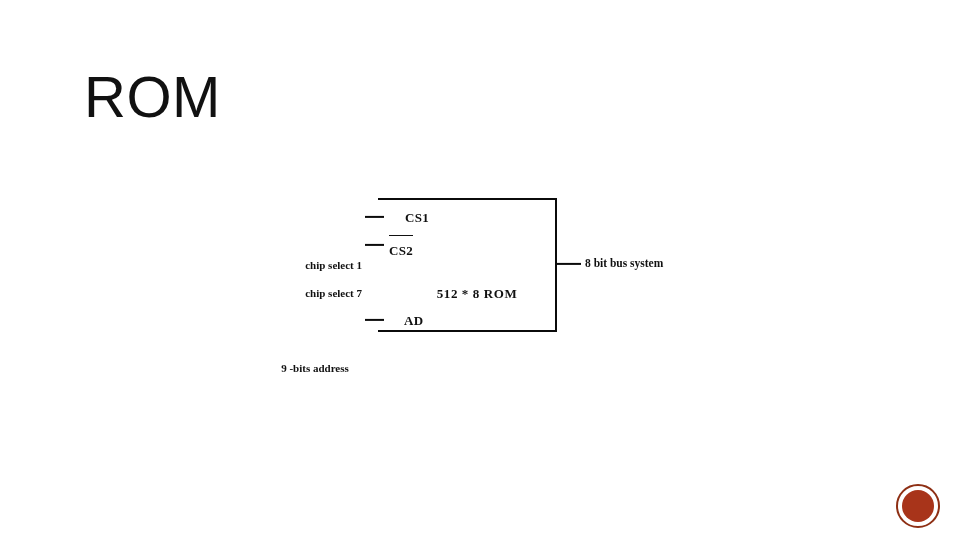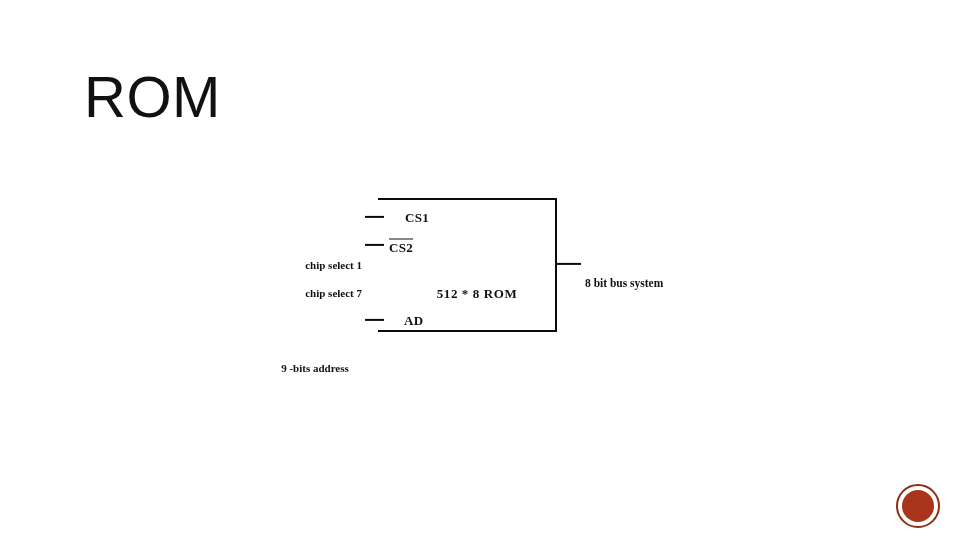--- a/index.html
+++ b/index.html
@@ -61,36 +61,35 @@
   
   .lbl-pin {
     font-size: 13px;
     transform: translateY(-50%);
     letter-spacing: 0.3px;
   }
 
   .lbl-pin .overbar {
     display: inline-block;
     border-top: 1.4px solid #111111;
-    padding-top: 1px;
+    padding-top: 8px;
   }
 
   
   #chip-caption {
     position: absolute;
     font-size: 13px;
     letter-spacing: 0.6px;
     transform: translate(-50%, -50%);
   }
 
   
   #bus-label {
     font-size: 11.5px;
     transform: translateY(-50%);
-    margin-top: 20px;
   }
 
   
   .edge {
     position: absolute;
     background: #0b0b0b;
   }
 
   
   .wire {

